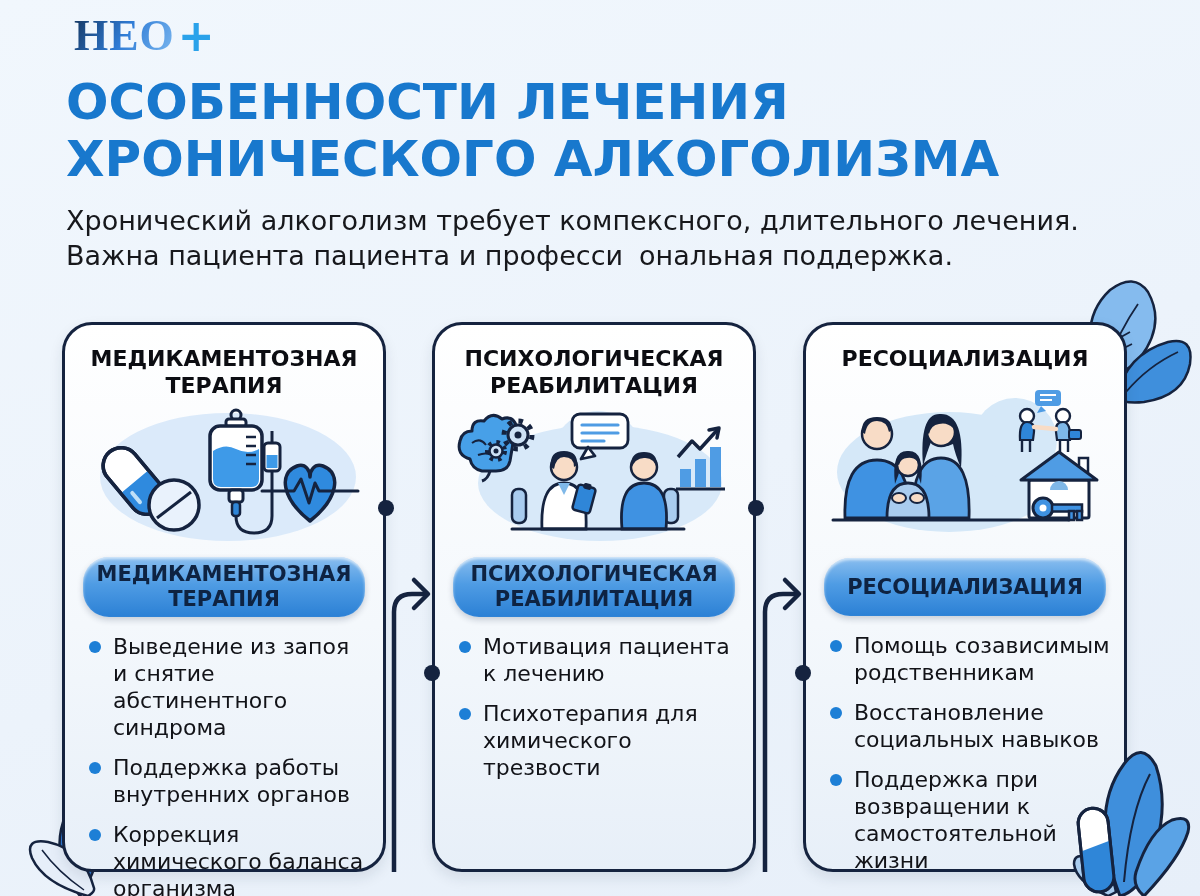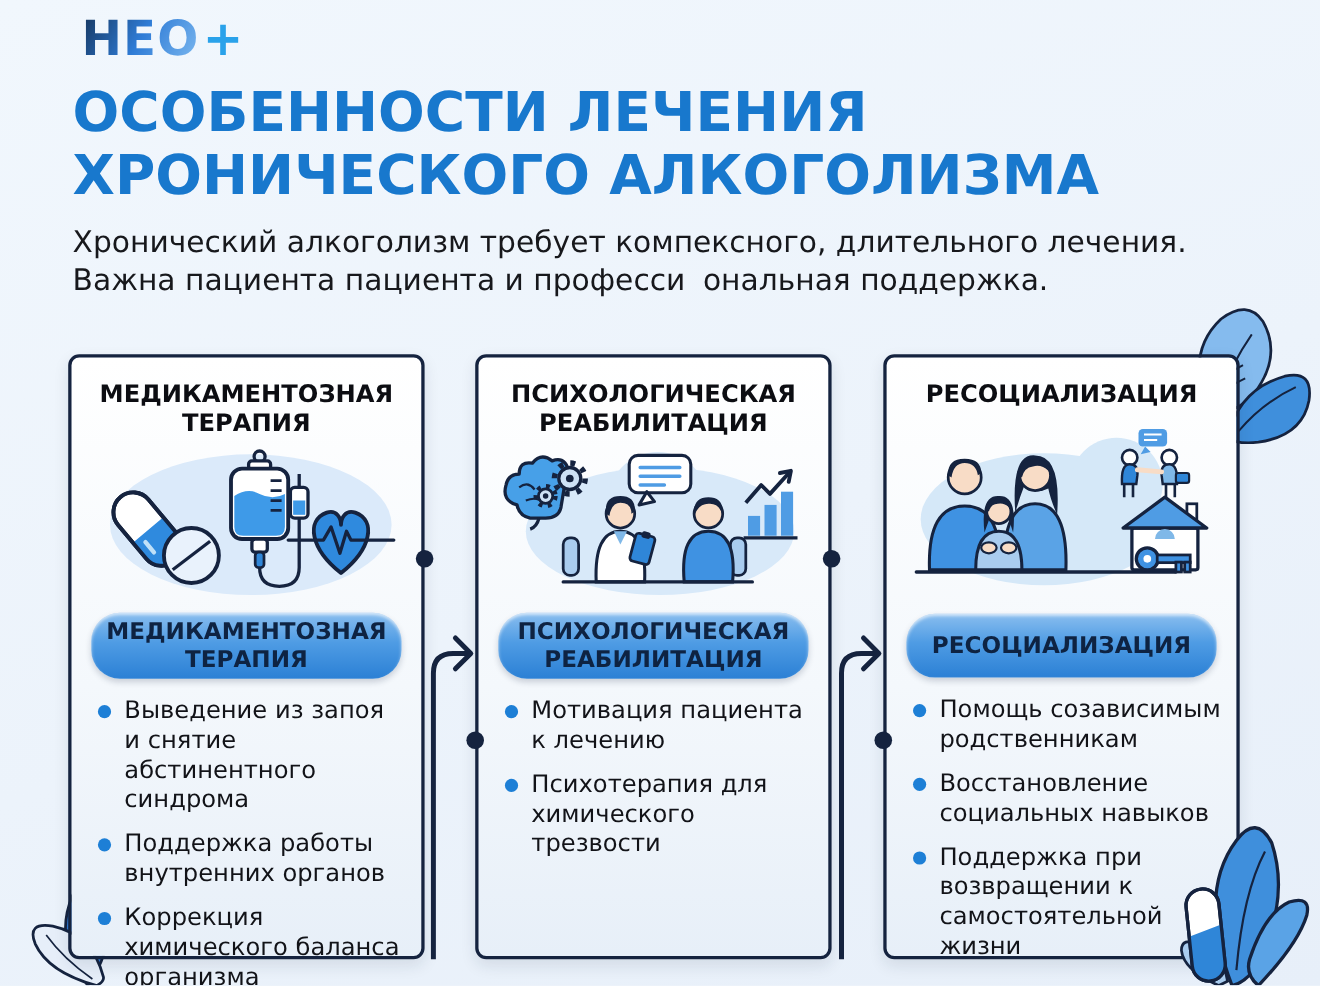--- a/index.html
+++ b/index.html
@@ -2,28 +2,28 @@
 <html lang="ru"><head>
 <meta charset="utf-8">
 <style>
   html,body{margin:0;padding:0;background:#edf3fa;}
   .canvas{position:relative;width:1200px;height:896px;overflow:hidden;
           background:linear-gradient(160deg,#f1f7fd 0%,#ecf3fb 55%,#e7eff9 100%);
           font-family:"DejaVu Sans","Liberation Sans",sans-serif;}
   
   .logo{position:absolute;left:74px;top:10px;font-size:44px;font-weight:800;letter-spacing:1px;display:flex;align-items:center;}
   .logo-neo{background:linear-gradient(120deg,#173a66 5%,#2f7cd6 50%,#79b6ef 95%);
-            -webkit-background-clip:text;background-clip:text;color:transparent;}
+            -webkit-background-clip:text;background-clip:text;color:transparent;font-family:Liberation Serif, serif;}
   .logo-plus{color:#2aa2ea;margin-left:3px;}
   .title{position:absolute;left:66px;top:74px;font-size:50px;line-height:57px;font-weight:800;color:#1878cd;}
   .subtitle{position:absolute;left:66px;top:203px;font-size:27px;line-height:35px;color:#17181c;}
   .subtitle .bold{font-weight:400;margin-left:16px;}
   
   .card{position:absolute;top:322px;width:324px;height:550px;box-sizing:border-box;
-        border:3.5px solid #15233f;border-radius:10px;z-index:2;
+        border:3.5px solid #15233f;border-radius:30px;z-index:2;
         background:linear-gradient(180deg,#ffffff 0%,#f4f8fc 55%,#e7eff8 100%);
         box-shadow:0 6px 14px rgba(21,35,63,.10);}
   .card1{left:62px;} .card2{left:432px;} .card3{left:803px;}
   .card-title{margin:20px 12px 0;text-align:center;font-size:22px;line-height:27px;font-weight:800;color:#0c0d12;}
   .card-illu{height:142px;margin:6px 6px 0;display:flex;align-items:center;justify-content:center;}
   .card3 .card-illu{height:170px;}
   .badge{margin:10px 18px 0;min-height:58px;box-sizing:border-box;padding:5px 8px;border-radius:26px;
          display:flex;align-items:center;justify-content:center;text-align:center;
          font-weight:800;font-size:21px;line-height:25px;color:#0e2342;
          background:linear-gradient(180deg,#8abeef 0%,#4f9ce4 45%,#2b80d5 100%);

